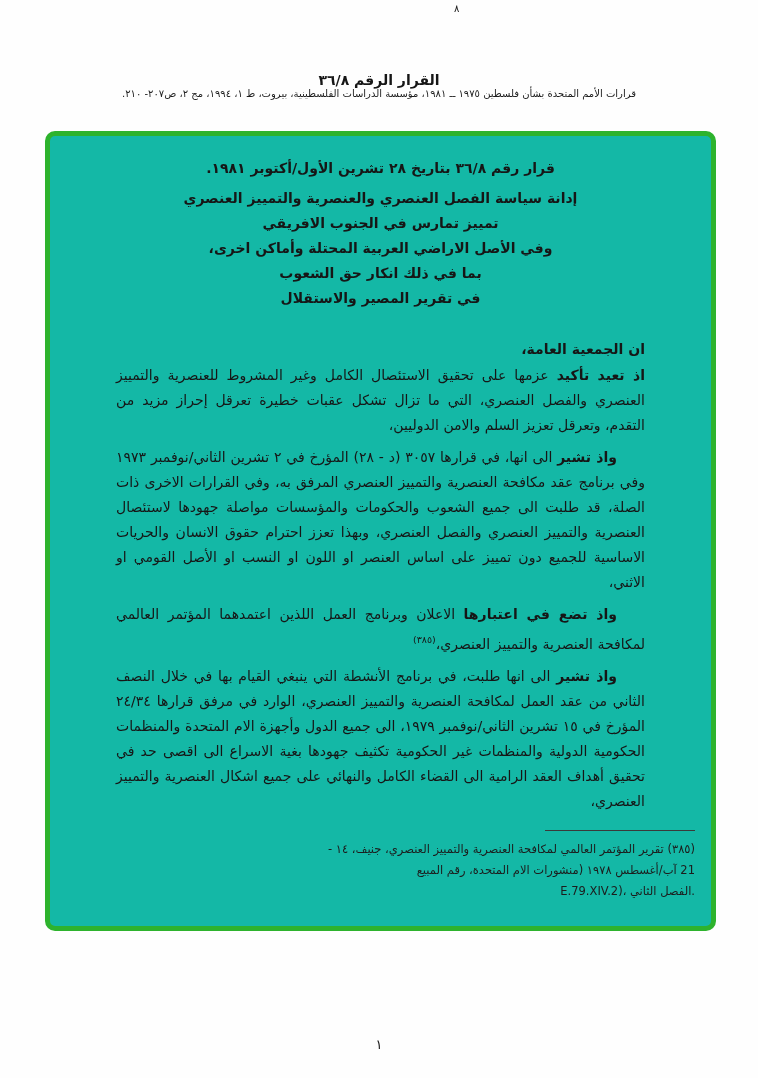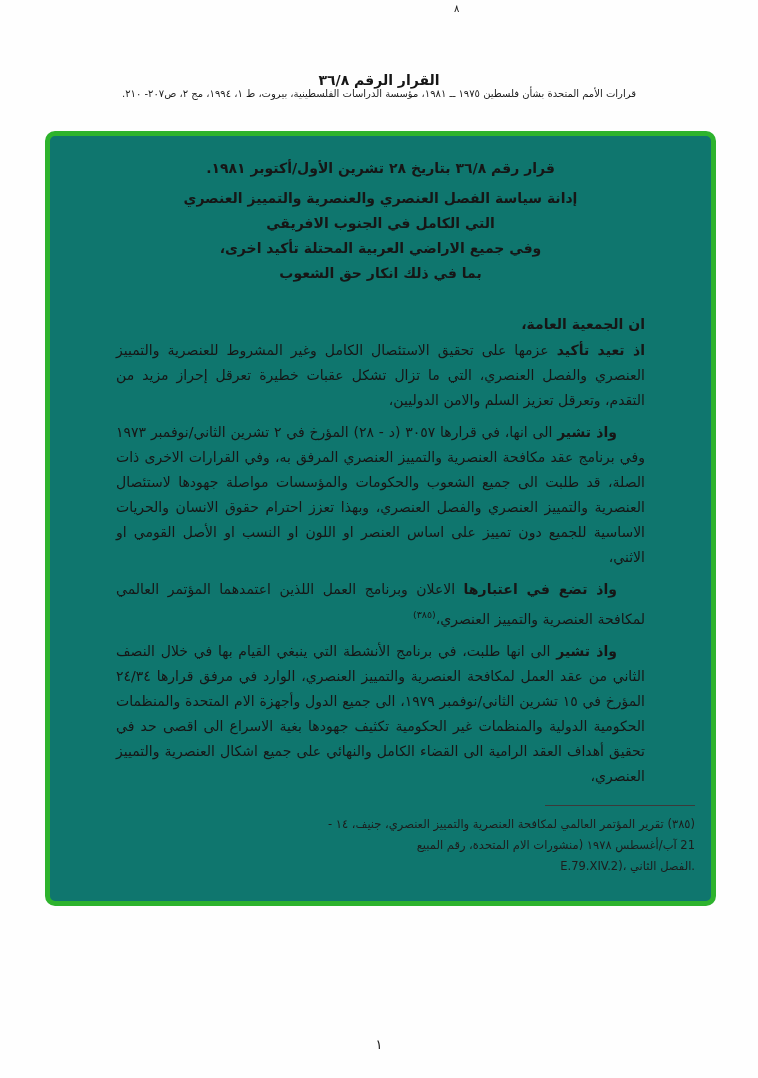--- a/index.html
+++ b/index.html
@@ -29,21 +29,21 @@
     font-size: 10px;
     direction: rtl;
     color: #1c1c1c;
   }
   .doc-frame {
     box-sizing: border-box;
     margin: 32px 42px 0 45px;
     border: 5px solid #2db32d;
     border-radius: 10px;
     padding: 20px 0 24px 0;
-    background: #0f766e;
+    background: #14b8a6;
   }
   .content {
     direction: rtl;
     margin: 0 66px;
   }
   .date-line {
     margin: 4px 0 10px 0;
     text-align: center;
     font-weight: bold;
     font-size: 14px;
@@ -109,23 +109,24 @@
     <div class="citation">قرارات الأمم المتحدة بشأن فلسطين ١٩٧٥ ــ ١٩٨١، مؤسسة الدراسات الفلسطينية، بيروت، ط ١، ١٩٩٤، مج ٢، ص٢٠٧- ٢١٠.</div>
   </header>
 
   <div class="doc-frame" style="border-color: rgb(45, 179, 45);">
     <div class="content">
 
       <p class="date-line">قرار رقم ٣٦/٨ بتاريخ ٢٨ تشرين الأول/أكتوبر ١٩٨١.</p>
 
       <div class="doc-title-block">
         <div>إدانة سياسة الفصل العنصري والعنصرية والتمييز العنصري</div>
-        <div>التي الكامل في الجنوب الافريقي</div>
-        <div>وفي جميع الاراضي العربية المحتلة  تأكيد اخرى،</div>
+        <div>تمييز تمارس في الجنوب الافريقي</div>
+        <div>وفي الأصل الاراضي العربية المحتلة  وأماكن اخرى،</div>
         <div>بما في ذلك انكار حق الشعوب</div>
+        <div>في تقرير المصير والاستقلال</div>
       </div>
 
       <p class="opening">ان الجمعية العامة،</p>
 
       <p class="para"><b>اذ تعيد تأكيد</b><span> عزمها على تحقيق الاستئصال الكامل وغير المشروط للعنصرية والتمييز العنصري والفصل العنصري، التي ما تزال تشكل عقبات خطيرة تعرقل إحراز مزيد من التقدم، وتعرقل تعزيز السلم والامن الدوليين،</span></p>
 
       <p class="para indent"><b>واذ تشير</b><span> الى انها، في قرارها ٣٠٥٧ (د - ٢٨) المؤرخ في ٢ تشرين الثاني/نوفمبر ١٩٧٣ وفي برنامج عقد مكافحة العنصرية والتمييز العنصري المرفق به، وفي القرارات الاخرى ذات الصلة، قد طلبت الى جميع الشعوب والحكومات والمؤسسات مواصلة جهودها لاستئصال العنصرية والتمييز العنصري والفصل العنصري، وبهذا تعزز احترام حقوق الانسان والحريات الاساسية للجميع دون تمييز على اساس العنصر او اللون او النسب او الأصل القومي او الاثني،</span></p>
 
       <p class="para indent"><b>واذ تضع في اعتبارها</b><span> الاعلان وبرنامج العمل اللذين اعتمدهما المؤتمر العالمي لمكافحة العنصرية والتمييز العنصري،</span><sup>(٣٨٥)</sup></p>
 

